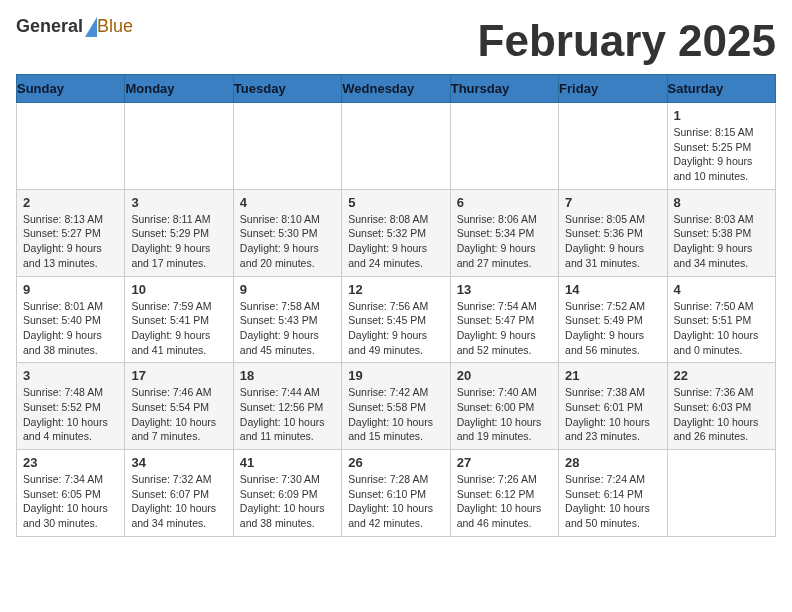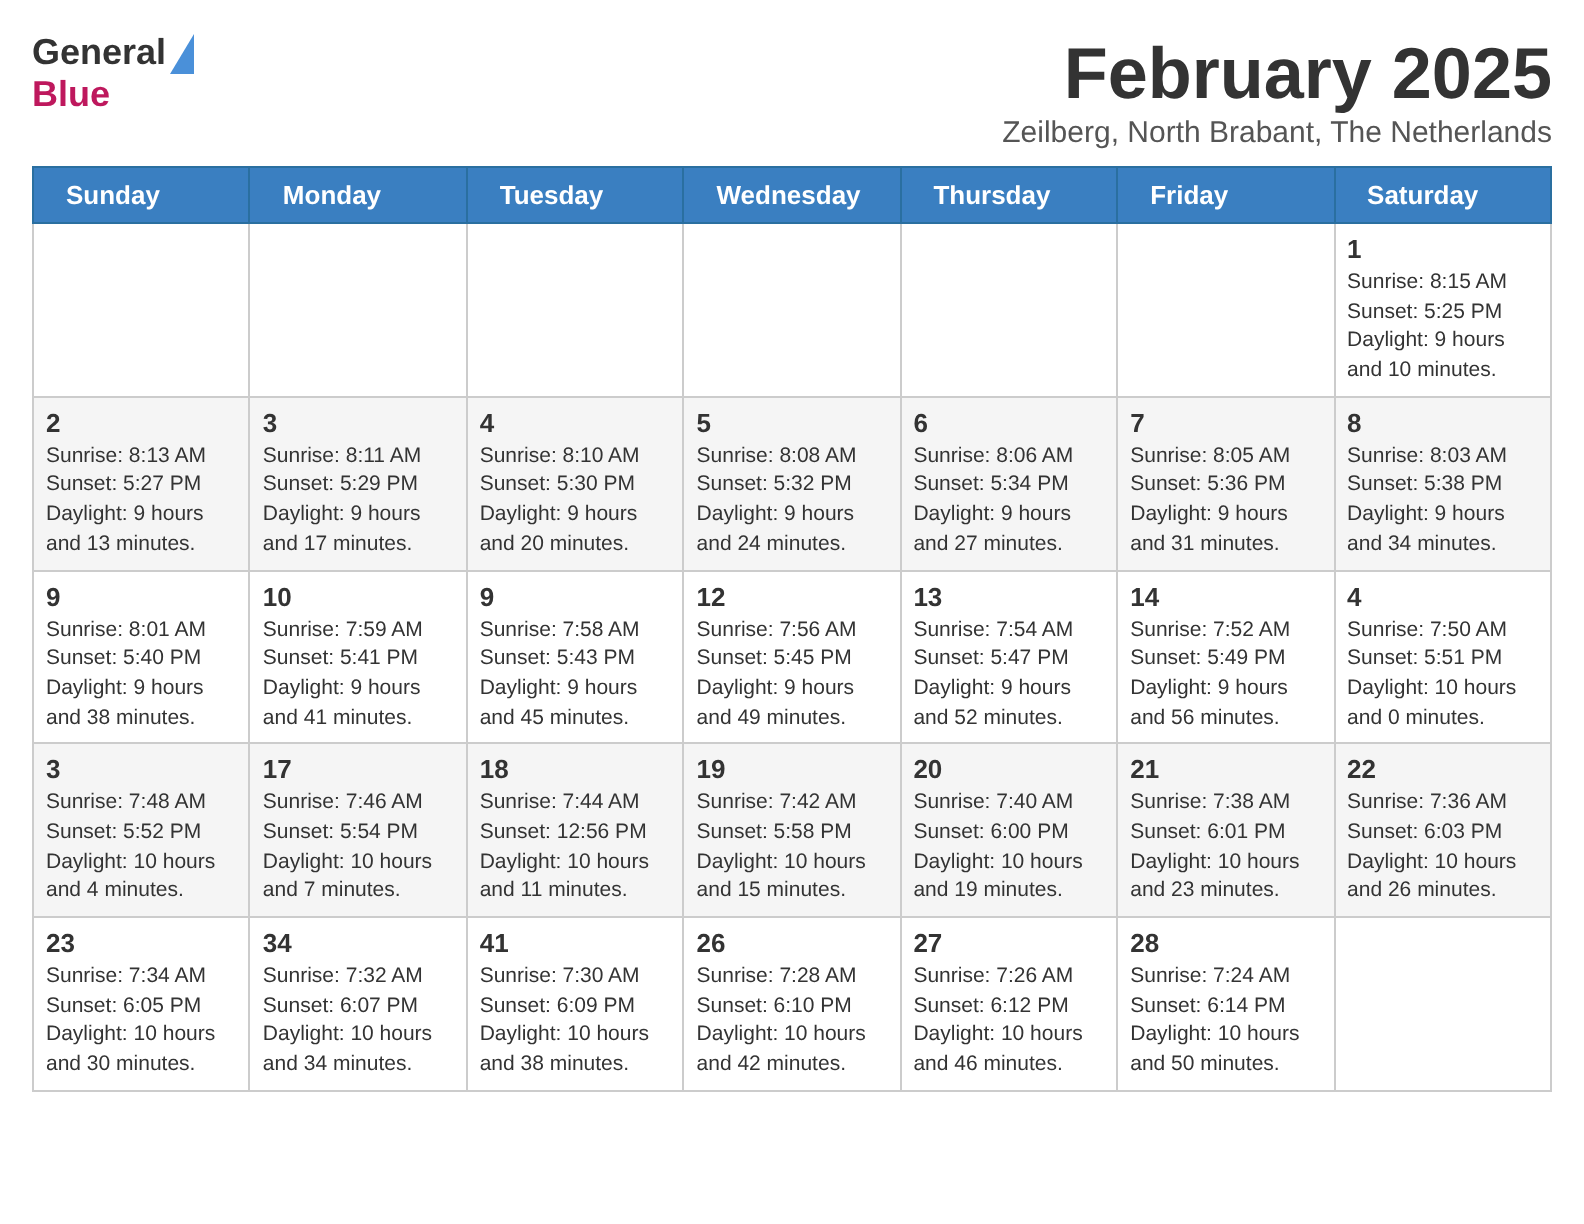--- a/index.html
+++ b/index.html
@@ -16,53 +16,53 @@
       align-items: flex-start;
       margin-bottom: 8px;
     }
     .logo-text-general {
       font-size: 18px;
       font-weight: bold;
       color: #333;
     }
     .logo-text-blue {
       font-size: 18px;
-      font-weight: bold;
-      color: #be185d;
+      font-weight: normal;
+      color: #a16207;
     }
     .logo-triangle {
       width: 0;
       height: 0;
       border-left: 12px solid transparent;
       border-bottom: 20px solid #4a90d9;
       margin-left: 2px;
     }
     .title-area {
       text-align: right;
     }
     .month-title {
-      font-size: 36px;
+      font-size: 44px;
       font-weight: bold;
       color: #333;
     }
     .subtitle {
       font-size: 15px;
       color: #555;
     }
     .calendar {
       width: 100%;
       border-collapse: collapse;
       border: 1px solid #ccc;
     }
     .calendar th {
       background: #3a7fc1;
-      color: #ffffff;
+      color: #0f172a;
       font-size: 13px;
       font-weight: bold;
-      padding: 6px 16px;
+      padding: 6px 0;
       text-align: left;
       border: 1px solid #2a6fa0;
     }
     .calendar td {
       vertical-align: top;
       border: 1px solid #ccc;
       padding: 5px 6px;
       width: 108px;
       min-height: 80px;
       background: #fff;
@@ -84,42 +84,41 @@
     .day-info {
       font-size: 10.5px;
       color: #333;
       line-height: 1.4;
     }
     .empty-cell {
       background: #f9f9f9;
     }
     .logo-wrapper {
       display: flex;
-      flex-direction: column;
+      flex-direction: row;
       align-items: flex-start;
     }
     .logo-row {
       display: flex;
       align-items: center;
     }
   </style>
 </head>
 <body>
 
 <div class="header-area">
   <div class="logo-wrapper">
     <div class="logo-row">
       <span class="logo-text-general">General</span>
       <div class="logo-triangle"></div>
     </div>
     <span class="logo-text-blue">Blue</span>
   </div>
   <div class="title-area">
     <div class="month-title">February 2025</div>
-    <div class="subtitle">Zeilberg, North Brabant, The Netherlands</div>
   </div>
 </div>
 
 <table class="calendar">
   <thead>
     <tr>
     <th>Sunday</th>
         <th>Monday</th>
         <th>Tuesday</th>
         <th>Wednesday</th>

